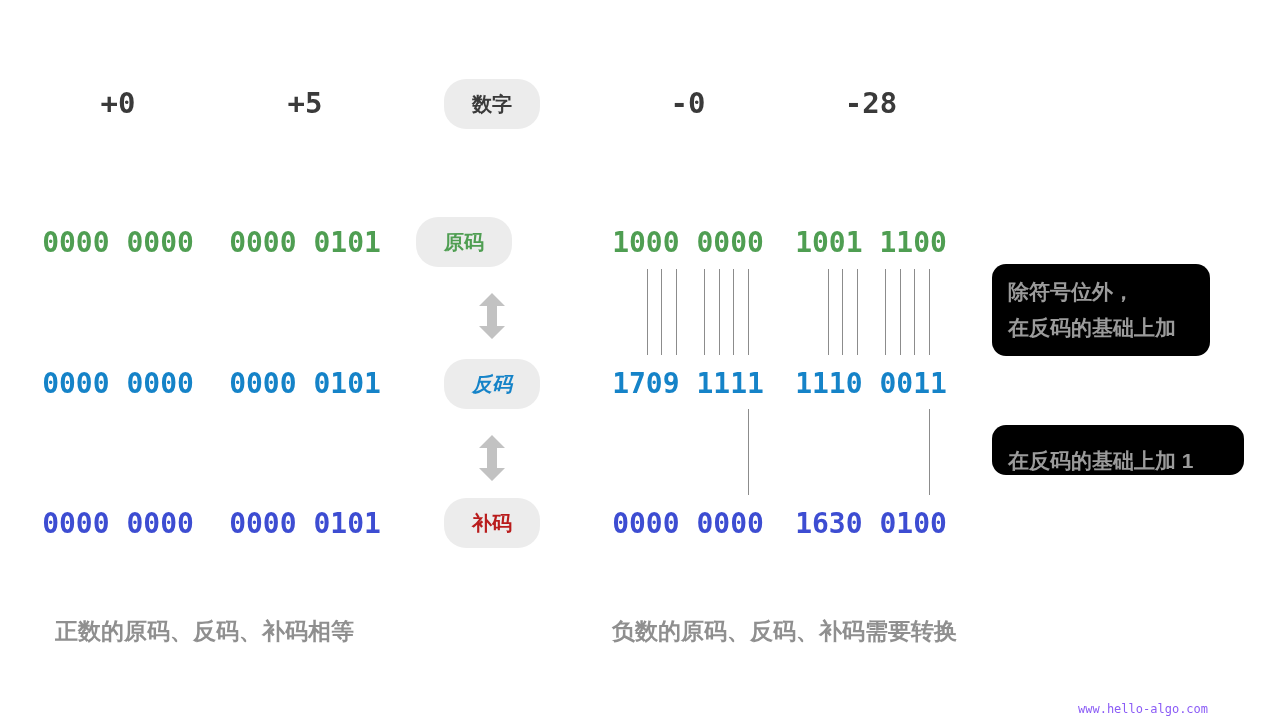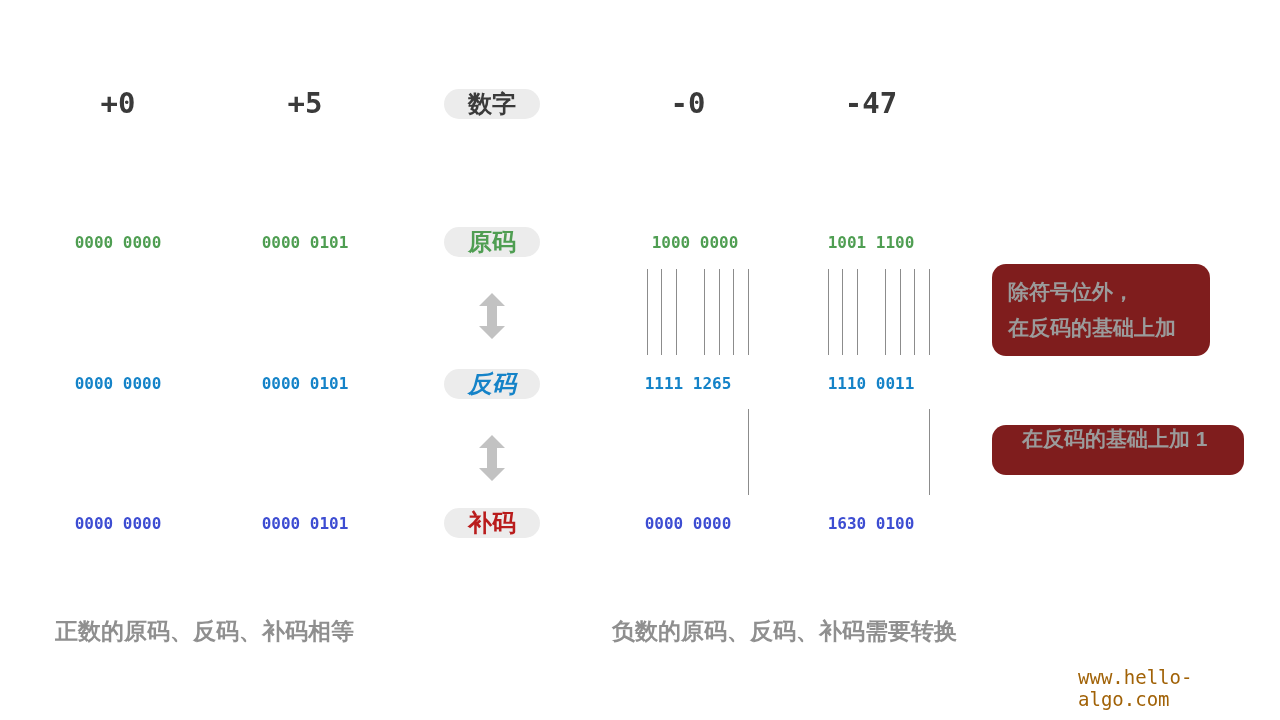--- a/index.html
+++ b/index.html
@@ -7,67 +7,67 @@
     position:relative;width:1280px;height:720px;background:#ffffff;
     font-family:"Liberation Sans",sans-serif;overflow:hidden;
   }
   .mono{font-family:"DejaVu Sans Mono",monospace;font-weight:bold;}
   .hdr{
     position:absolute;top:103px;transform:translate(-50%,-50%);
     font-size:29px;color:#3a3a3a;white-space:pre;
   }
   .bin{
     position:absolute;transform:translate(-50%,-50%);
-    font-size:16px;white-space:pre;
+    font-size:28px;white-space:pre;
   }
   .badge{
     position:absolute;transform:translate(-50%,-50%);
-    width:96px;height:30px;border-radius:22px;background:#ececec;
+    width:96px;height:50px;border-radius:22px;background:#ececec;
     display:flex;align-items:center;justify-content:center;
-    font-size:24px;font-weight:bold;color:#3a3a3a;
+    font-size:20px;font-weight:bold;color:#3a3a3a;
   }
   .tick{position:absolute;width:1px;background:#8c8c8c;}
   .arrow{position:absolute;transform:translateX(-50%);}
   .note{
-    position:absolute;background:#7f1d1d;border-radius:14px;
+    position:absolute;background:#000000;border-radius:14px;
     color:#9b9b9b;font-weight:bold;font-size:21px;
   }
   .note-flip{left:992px;top:264px;width:218px;height:92px;
     padding:10px 0 0 16px;box-sizing:border-box;line-height:36px;}
   .note-add{left:992px;top:425px;width:252px;height:50px;
-    display:flex;align-items:flex-start;padding-left:30px;box-sizing:border-box;}
+    display:flex;align-items:flex-end;padding-left:16px;box-sizing:border-box;}
   .caption{
     position:absolute;font-size:23px;font-weight:bold;color:#8f8f8f;white-space:pre;
   }
   .watermark{
-    position:absolute;left:1078px;top:666px;font-size:19px;
-    color:#a16207;font-weight:normal;
+    position:absolute;left:1078px;top:702px;font-size:12px;
+    color:#8b5cf6;font-weight:normal;
   }
 </style>
 </head>
 <body>
 
 <div class="canvas">
 
   <div class="hdr mono" style="left:118px">+0</div>
   <div class="hdr mono" style="left:305px">+5</div>
   <div class="hdr mono" style="left:688px">-0</div>
-  <div class="hdr mono" style="left:871px">-47</div>
+  <div class="hdr mono" style="left:871px">-28</div>
   <div class="badge" style="left:492px;top:104px">数字</div>
 
   <div class="bin mono" style="left: 118px; top: 242px; color: rgb(79, 158, 82);">0000 0000</div>
   <div class="bin mono" style="left: 305px; top: 242px; color: rgb(79, 158, 82);">0000 0101</div>
-  <div class="badge" style="left: 492px; top: 242px; color: rgb(79, 158, 82);">原码</div>
-  <div class="bin mono" style="left: 688px; top: 242px; color: rgb(79, 158, 82); margin-left: 7px;">1000 0000</div>
+  <div class="badge" style="left: 464px; top: 242px; color: rgb(79, 158, 82);">原码</div>
+  <div class="bin mono" style="left: 688px; top: 242px; color: rgb(79, 158, 82);">1000 0000</div>
   <div class="bin mono" style="left: 871px; top: 242px; color: rgb(79, 158, 82); text-align: center;">1001 1100</div>
 
   <div class="bin mono" style="left: 118px; top: 383px; color: rgb(21, 131, 200);">0000 0000</div>
   <div class="bin mono" style="left: 305px; top: 383px; color: rgb(21, 131, 200);">0000 0101</div>
   <div class="badge" style="left: 492px; top: 384px; color: rgb(21, 131, 200); font-style: italic;">反码</div>
-  <div class="bin mono" style="left: 688px; top: 383px; color: rgb(21, 131, 200);">1111 1265</div>
+  <div class="bin mono" style="left: 688px; top: 383px; color: rgb(21, 131, 200);">1709 1111</div>
   <div class="bin mono" style="left: 871px; top: 383px; color: rgb(21, 131, 200); text-align: center;">1110 0011</div>
 
   <div class="bin mono" style="left: 118px; top: 523px; color: rgb(61, 77, 210);">0000 0000</div>
   <div class="bin mono" style="left: 305px; top: 523px; color: rgb(61, 77, 210);">0000 0101</div>
   <div class="badge" style="left: 492px; top: 523px; color: #b91c1c;">补码</div>
   <div class="bin mono" style="left: 688px; top: 523px; color: rgb(61, 77, 210);">0000 0000</div>
   <div class="bin mono" style="left: 871px; top: 523px; color: rgb(61, 77, 210);">1630 0100</div>
 
   <svg class="arrow" style="left:492px;top:293px" width="26" height="46" viewBox="0 0 26 46">
     <polygon points="13,0 26,13 18,13 18,33 26,33 13,46 0,33 8,33 8,13 0,13" fill="#c2c2c2"></polygon>

